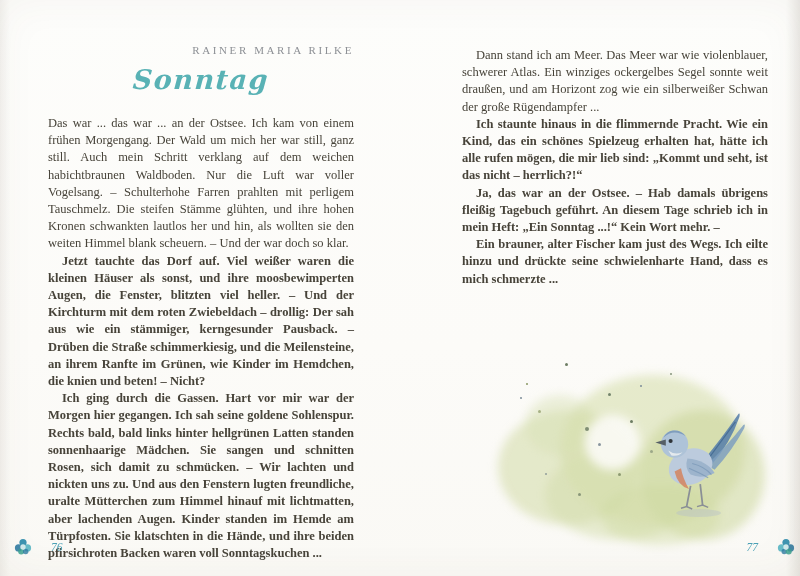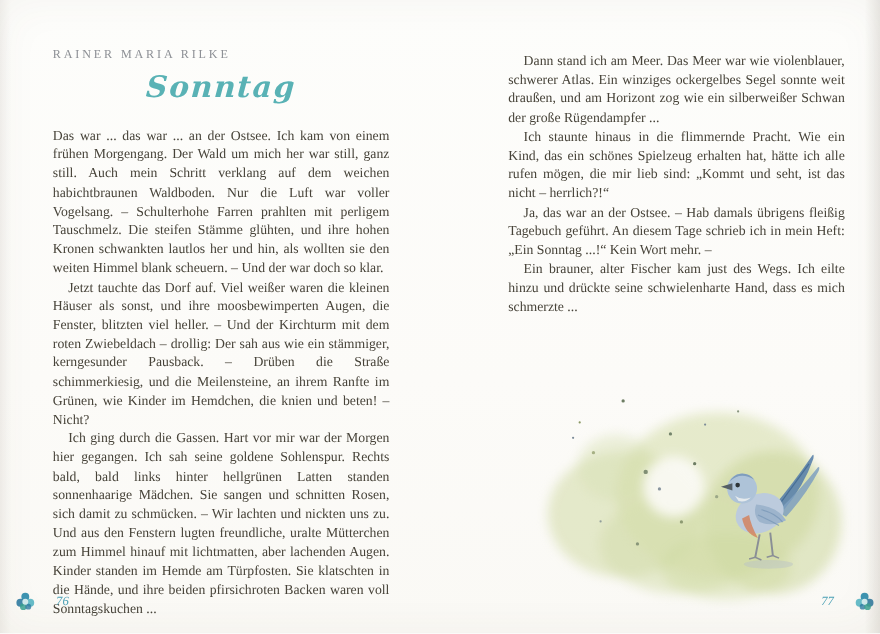--- a/index.html
+++ b/index.html
@@ -23,42 +23,42 @@
     position:absolute; top:0; left:0; width:10px; height:576px;
     background:linear-gradient(to right, rgba(120,110,95,0.08), rgba(120,110,95,0));
     pointer-events:none;
   }
   .page{ position:absolute; top:0; height:576px; }
   .page-left{ left:48px;  width:306px; }
   .page-right{ left:462px; width:306px; }
 
   .author{
     margin-top:44px;
-    text-align:left;
+    text-align:right;
     font-family:"Liberation Serif", serif;
     font-size:11px; letter-spacing:2.6px;
     color:#8d9095; font-variant:small-caps;
     text-transform:uppercase;
   }
   .chapter-title{
     margin-top:8px; margin-bottom:20px;
     text-align:center;
     font-family:"DejaVu Serif", serif;
     font-style:italic; font-weight:bold;
     font-size:27px; letter-spacing:1.5px;
     color:#59b2b5;
     transform:skewX(-4deg);
   }
   .body-text p{
     font-size:12.5px; line-height:17.2px;
     color:#474339;
     text-align:justify;
     hyphens:auto; -webkit-hyphens:auto;
   }
-  .body-text p + p{ text-indent:14px; }
+  .body-text p + p{ text-indent:14px;font-weight:bold; }
   .page-right .body-text{ margin-top:47px; }
   .page-right .body-text p{ text-indent:14px; }
 
   .footer-item{
     position:absolute; bottom:20px;
     display:flex; align-items:center; gap:19px;
   }
   .footer-left{ left:14px; }
   .footer-right{ right:5px; }
   .page-number{

